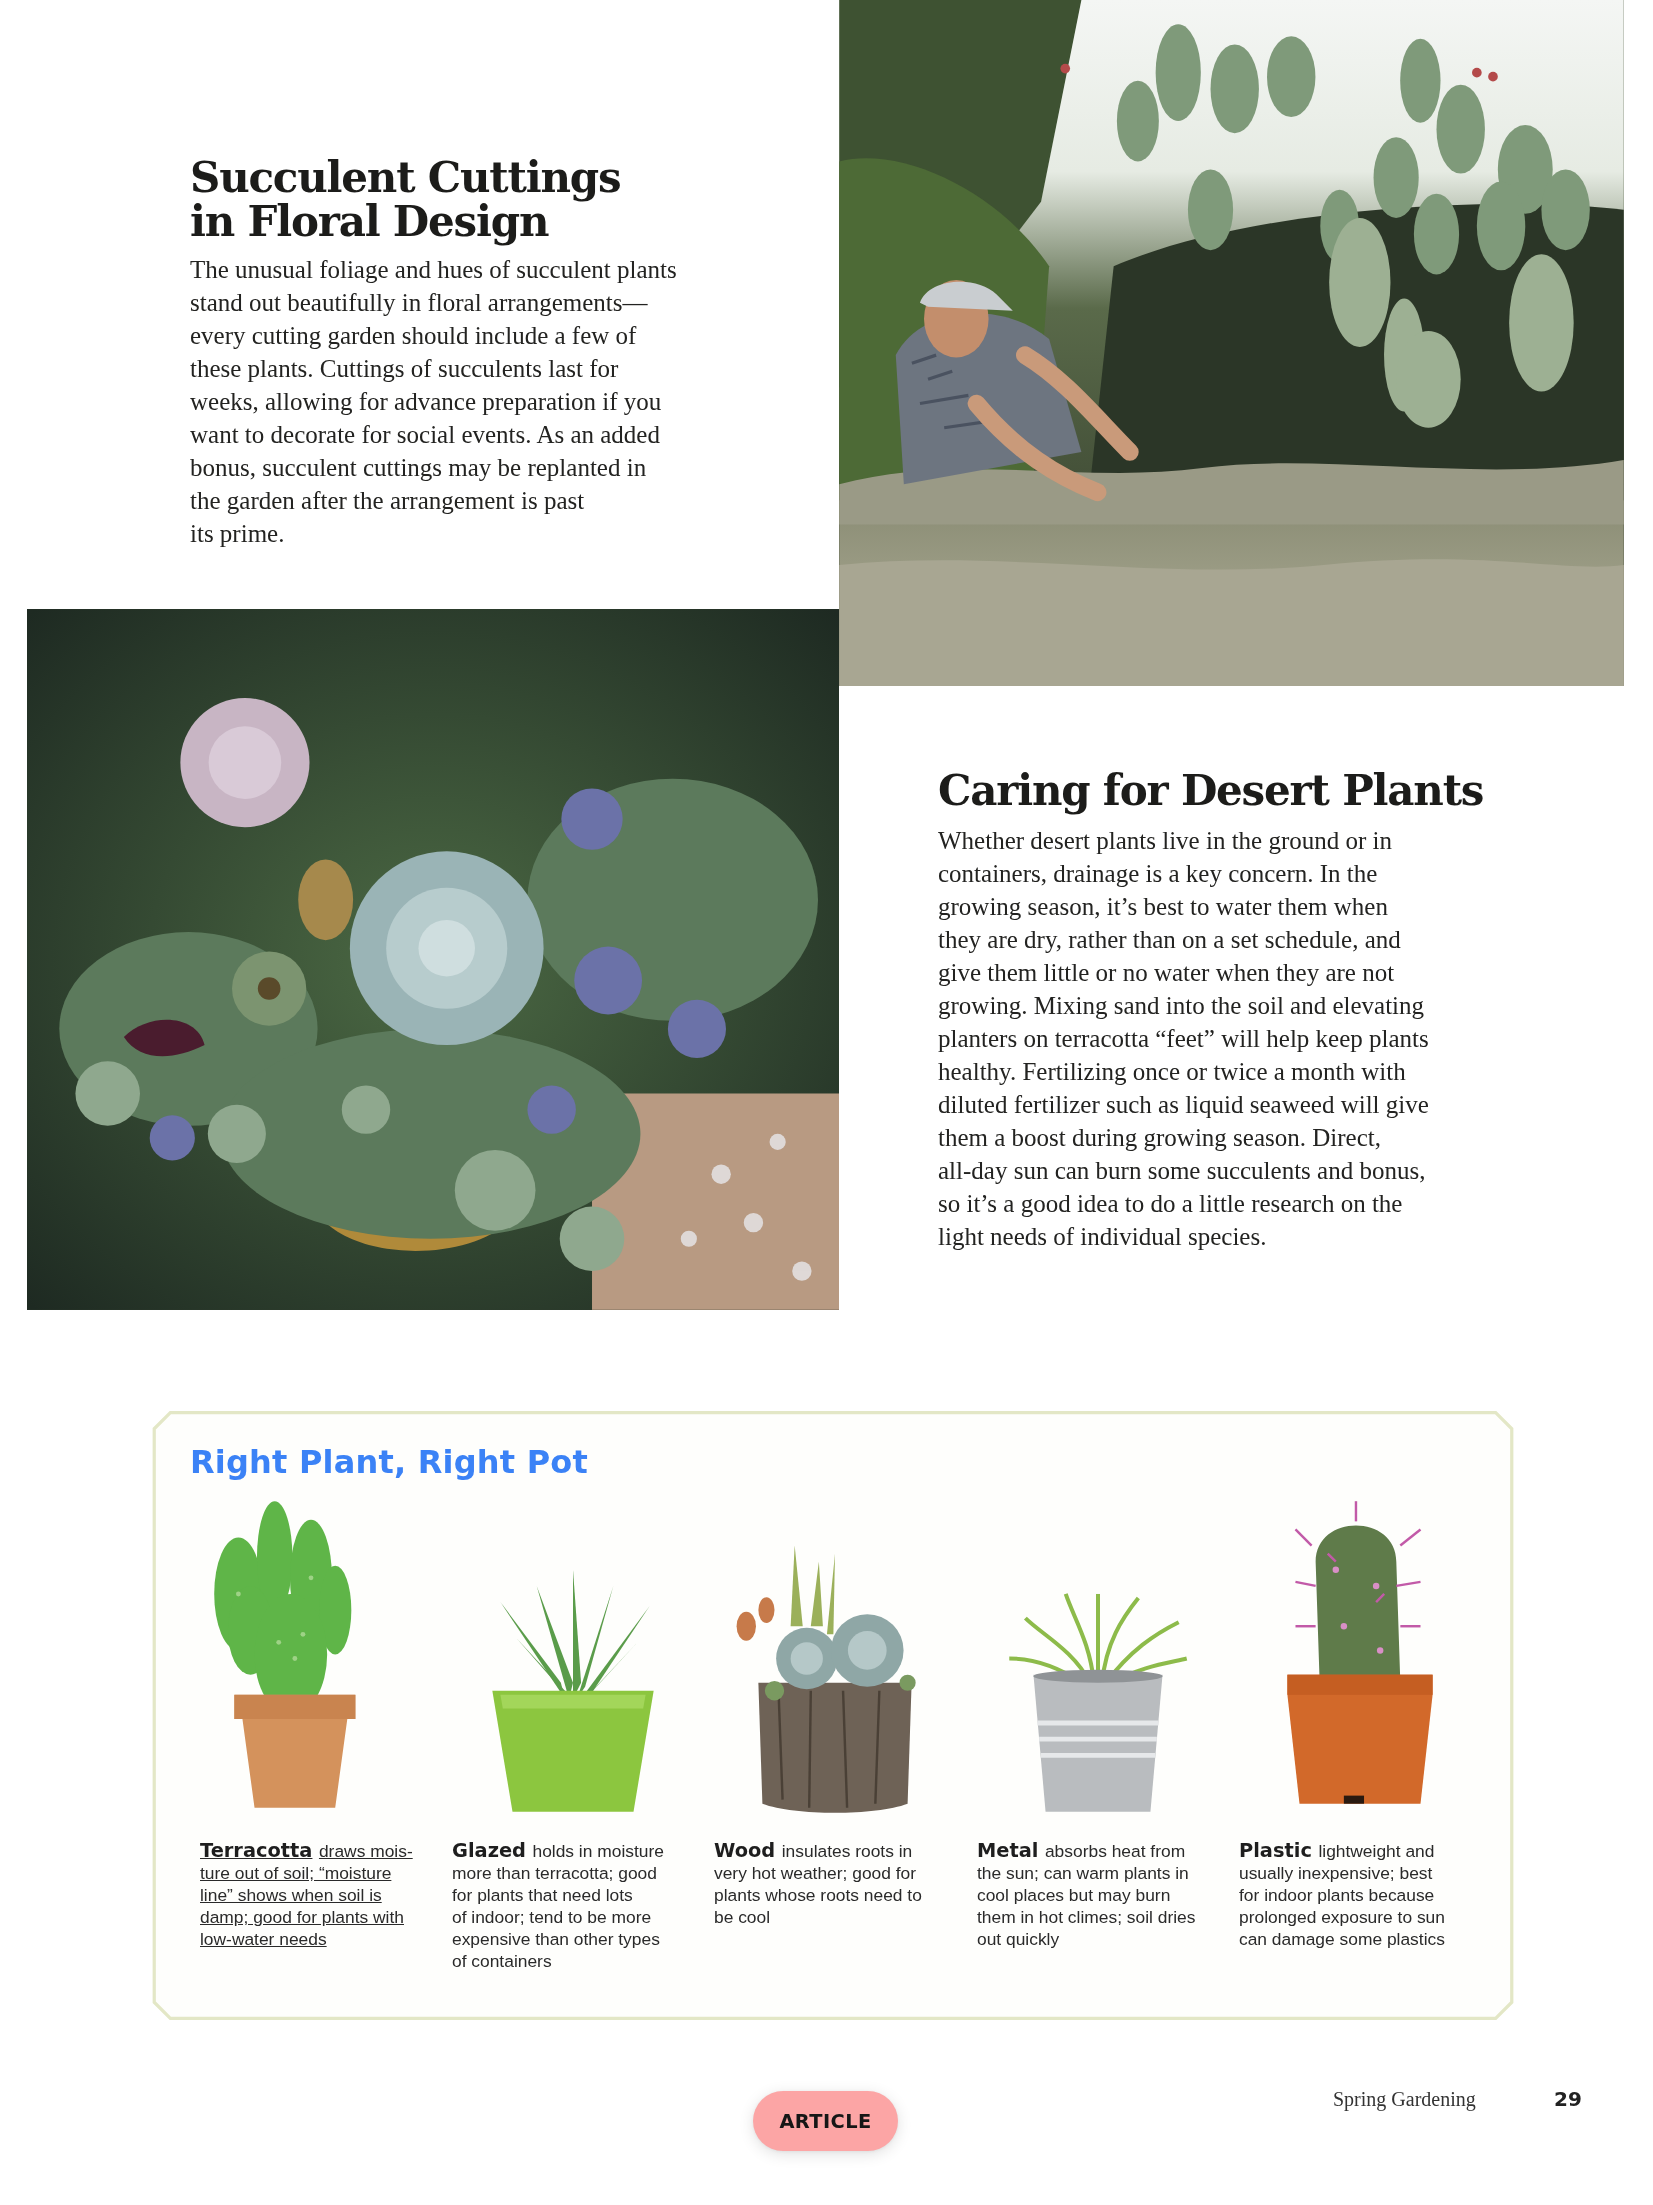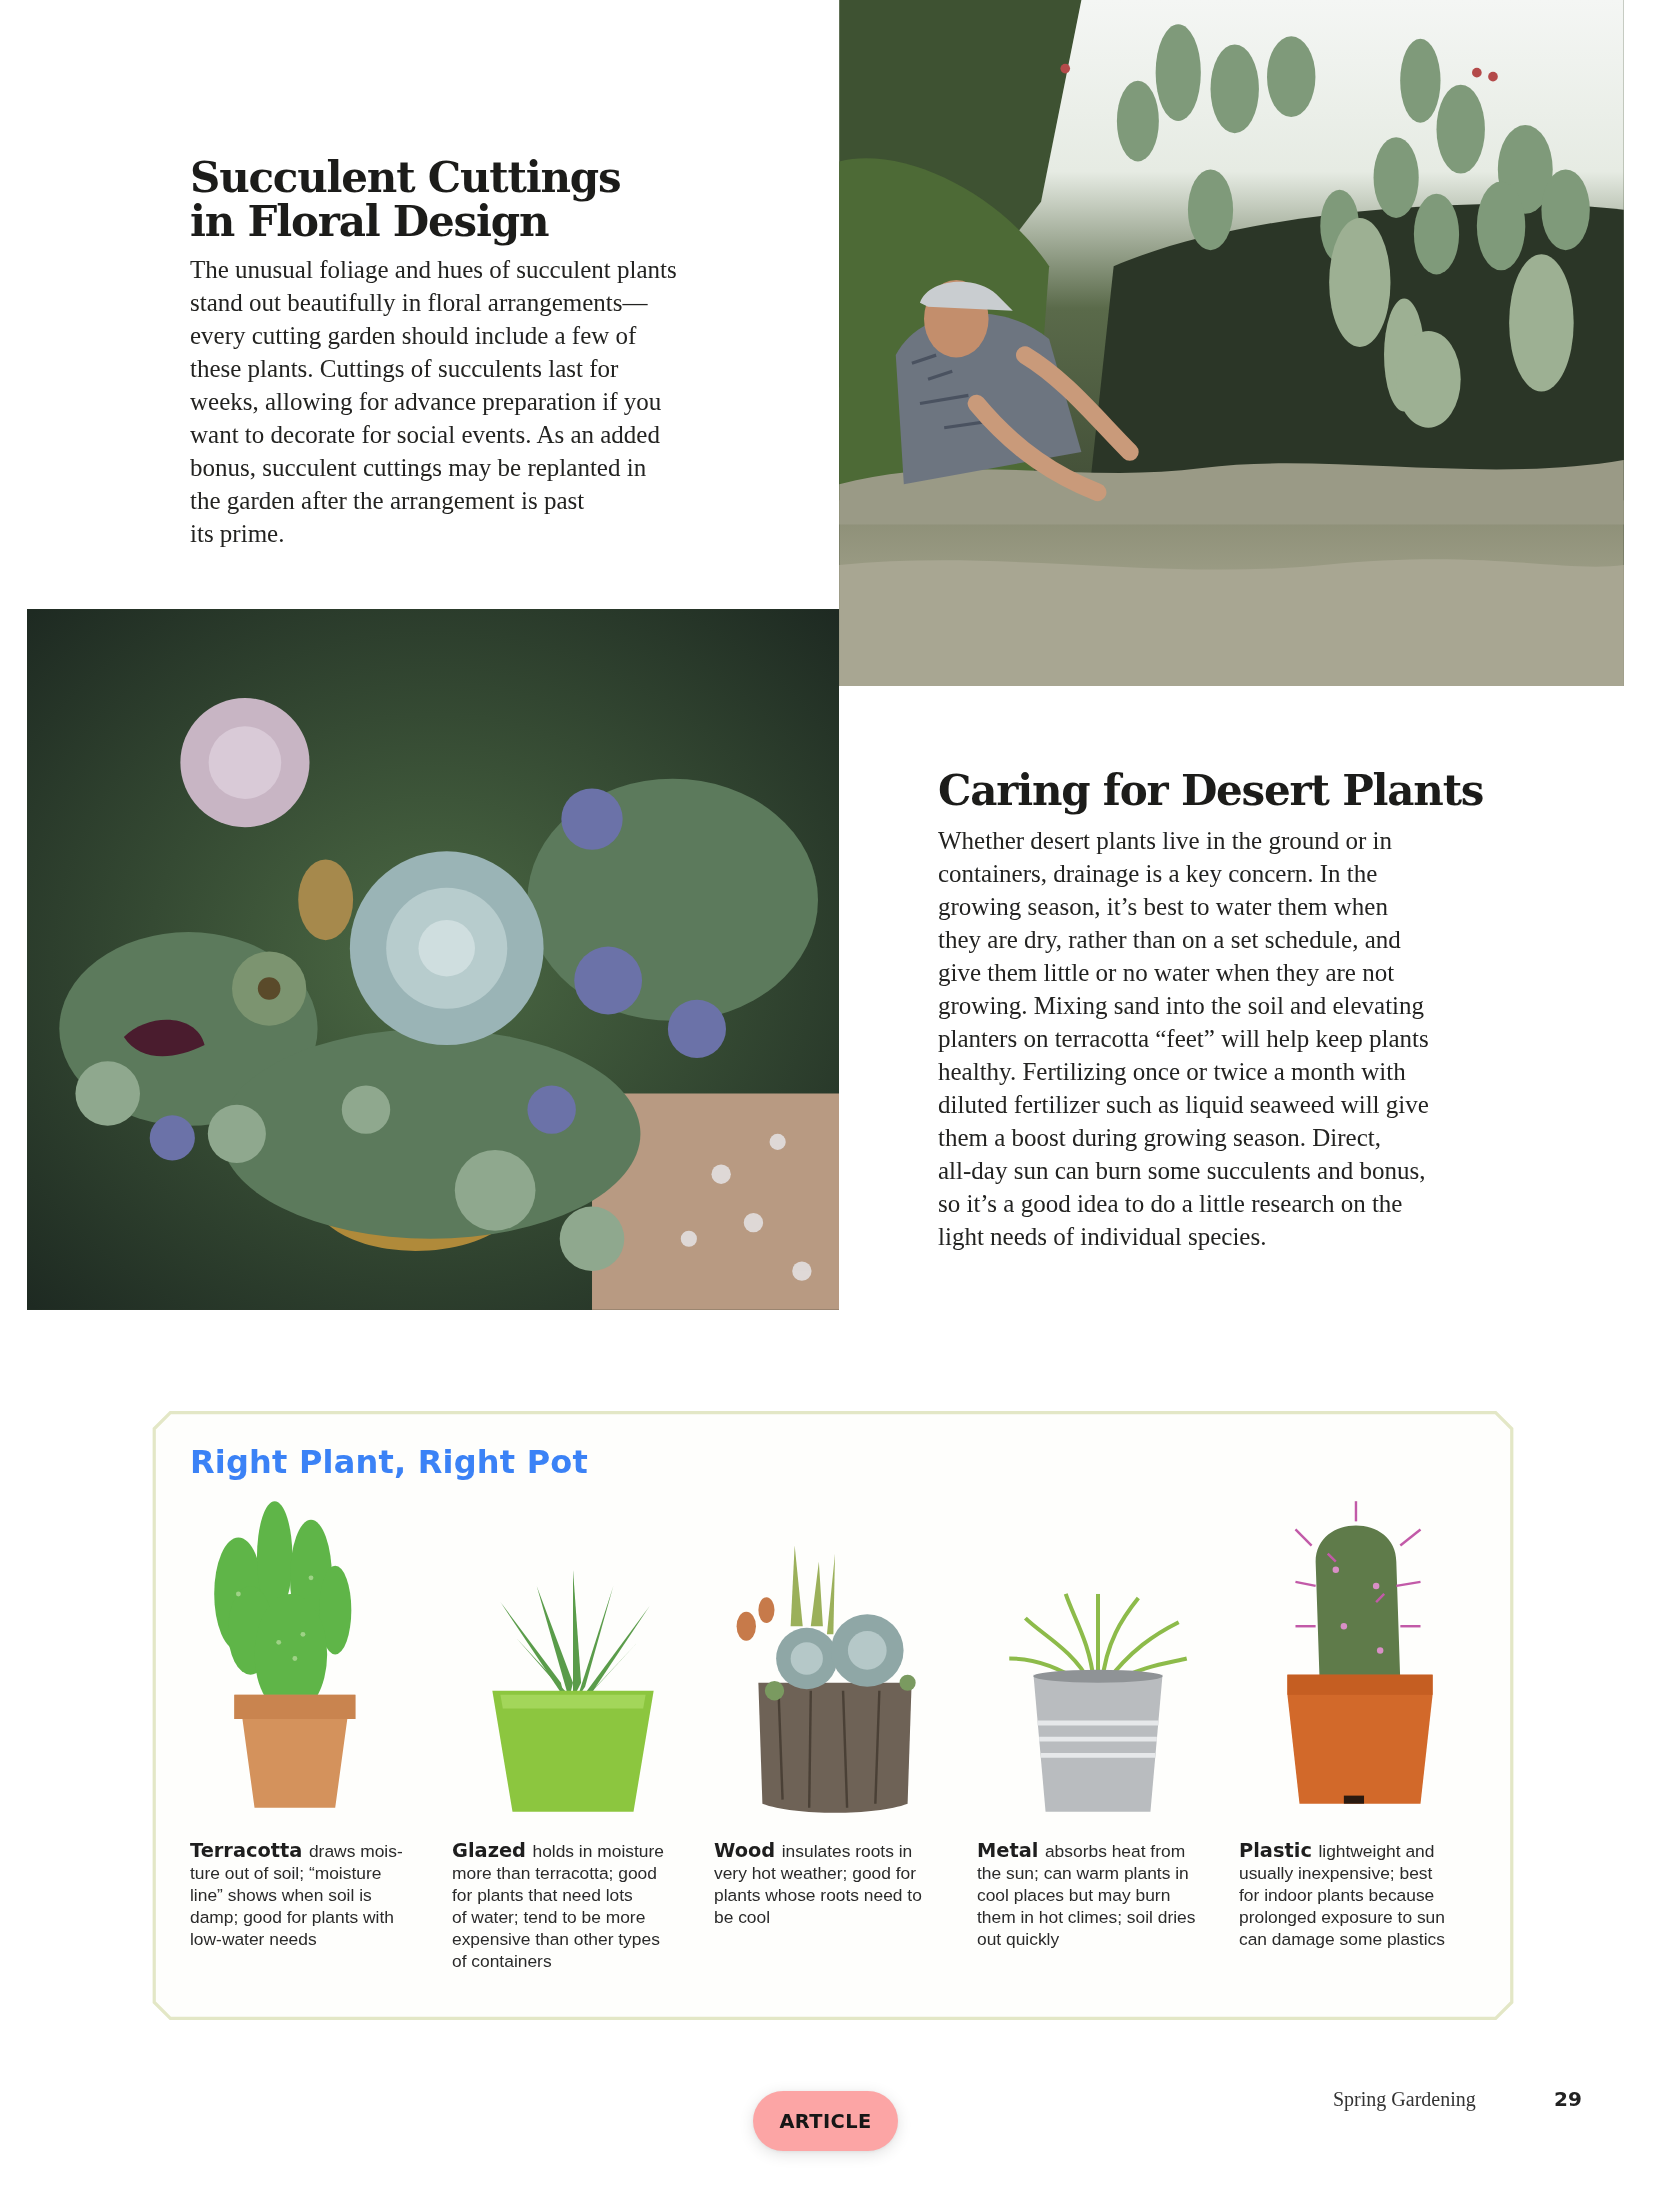--- a/index.html
+++ b/index.html
@@ -315,32 +315,32 @@
         <circle cx="170" cy="110" r="4"></circle>
         <circle cx="130" cy="160" r="4"></circle>
         <circle cx="175" cy="190" r="4"></circle>
       </g>
     <path d="M60,220 L240,220 L240,245 L225,380 L75,380 L60,245 Z" fill="#d2692a"></path>
     <rect x="60" y="220" width="180" height="25" fill="#c55e22"></rect>
     <rect x="130" y="370" width="25" height="10" fill="#2a1a10"></rect>
   </svg>
 </div>
 
-<div class="pot-text" style="left:190px;">
+<div class="pot-text" style="left:200px;text-decoration:underline;">
   <span class="pot-name">Terracotta</span><span>draws mois-</span><br>
   <span>ture out of soil; “moisture</span><br>
   <span>line” shows when soil is</span><br>
   <span>damp; good for plants with</span><br>
   <span>low-water needs</span>
 </div>
 <div class="pot-text" style="left:452px;">
   <span class="pot-name">Glazed</span><span>holds in moisture</span><br>
   <span>more than terracotta; good</span><br>
   <span>for plants that need lots</span><br>
-  <span>of water; tend to be more</span><br>
+  <span>of indoor; tend to be more</span><br>
   <span>expensive than other types</span><br>
   <span>of containers</span>
 </div>
 <div class="pot-text" style="left:714px;">
   <span class="pot-name">Wood</span><span>insulates roots in</span><br>
   <span>very hot weather; good for</span><br>
   <span>plants whose roots need to</span><br>
   <span>be cool</span>
 </div>
 <div class="pot-text" style="left:977px;">

